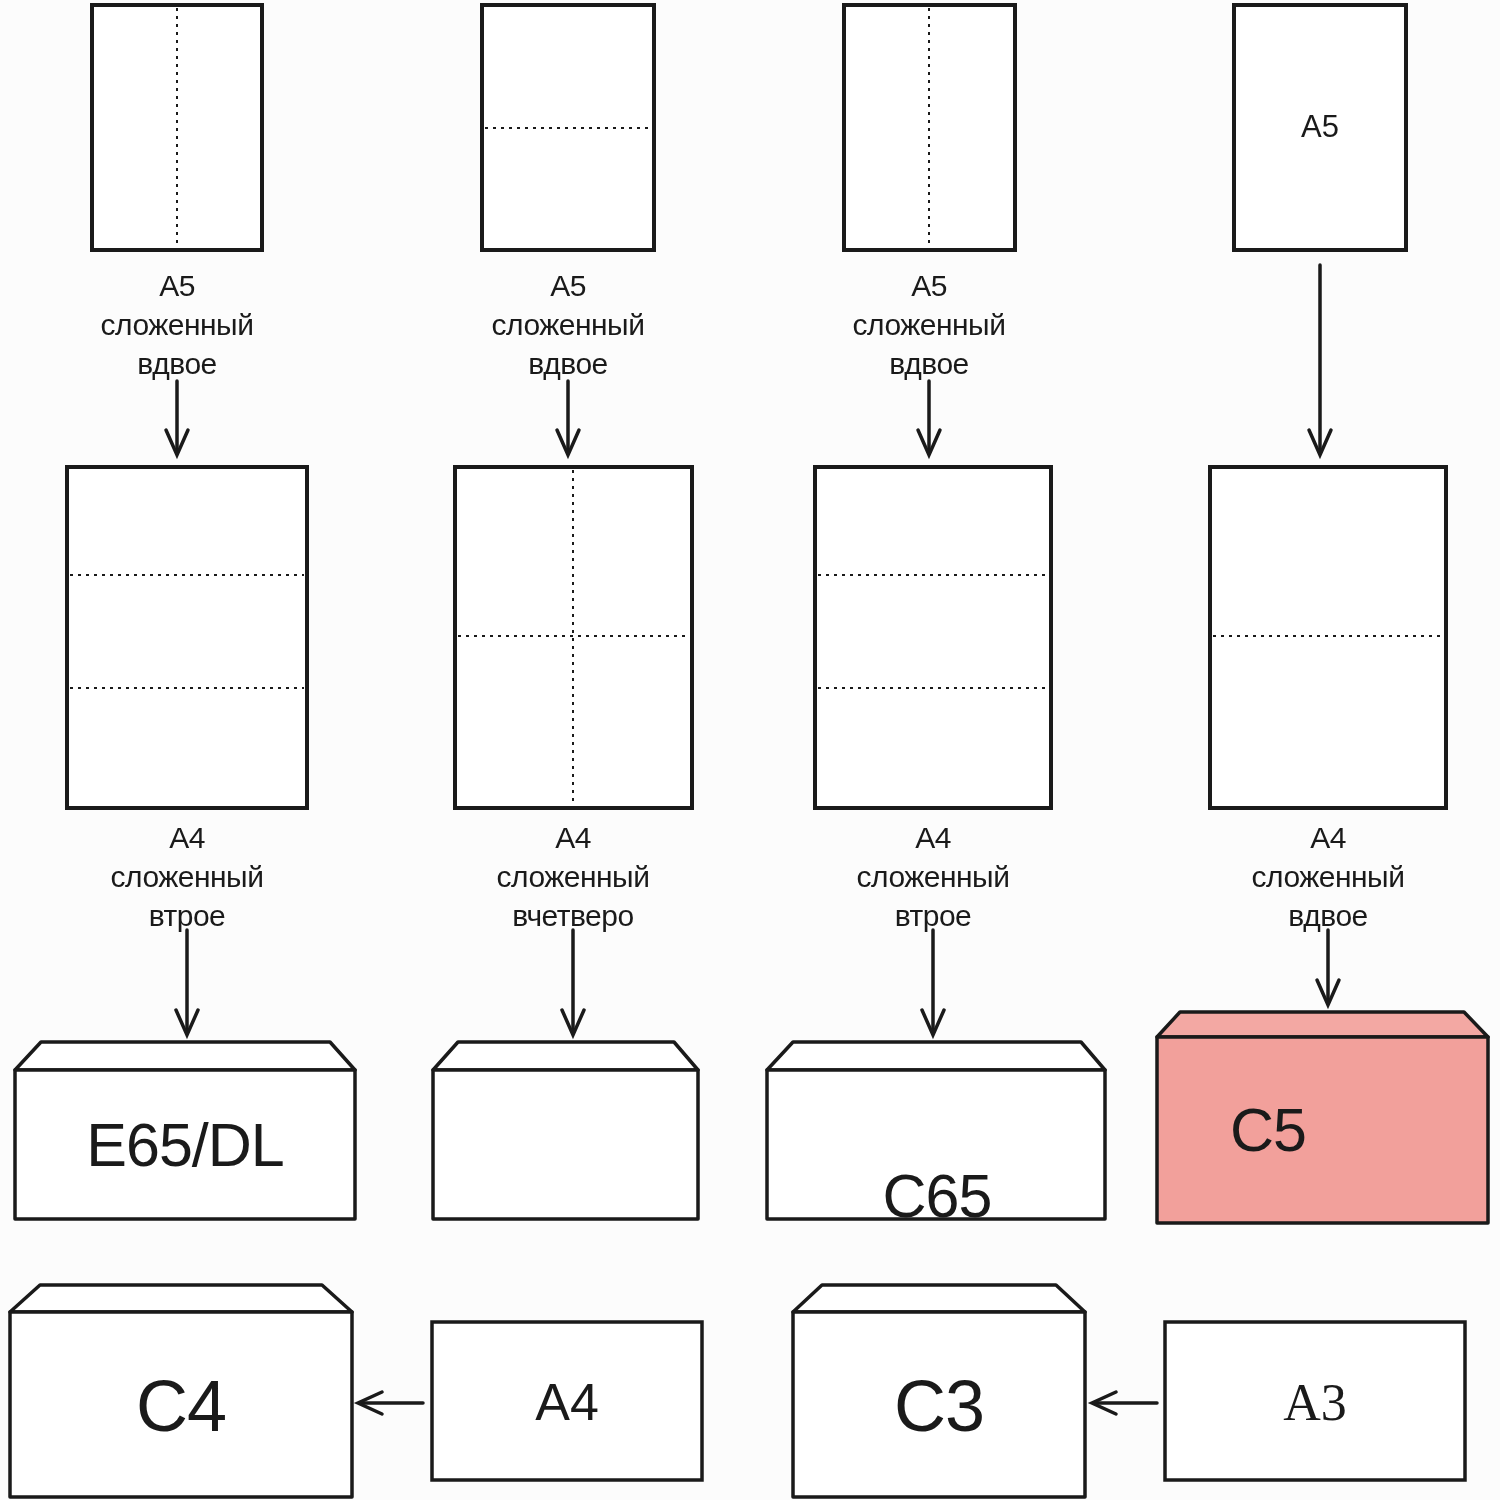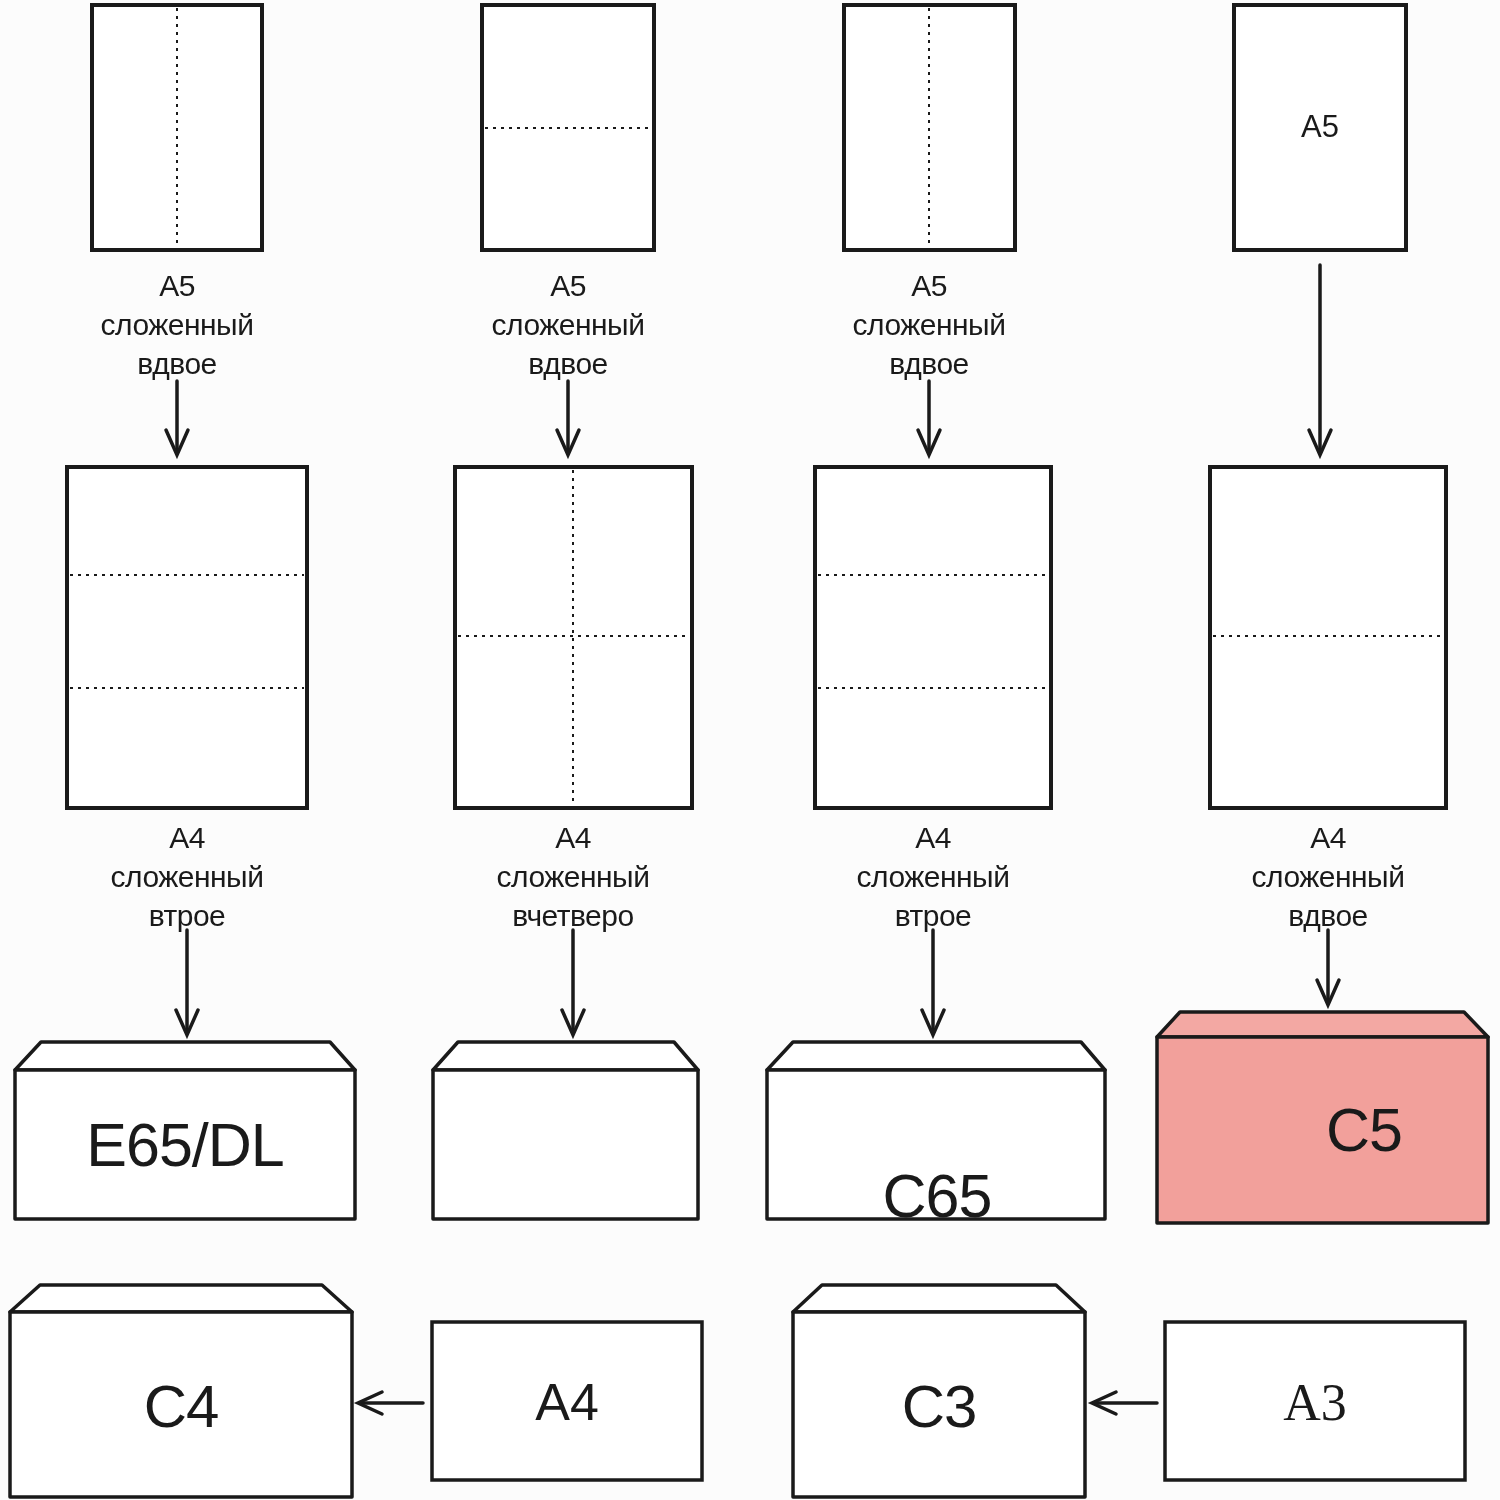--- a/index.html
+++ b/index.html
@@ -41,21 +41,21 @@
     color: var(--ink);
   }
   .lbl {
     position: absolute;
     transform: translate(-50%, -50%);
     white-space: nowrap;
     color: var(--ink);
   }
   .lbl-paper-small { font-size: 31px; }
   .lbl-env   { font-size: 61px; letter-spacing: -1px; }
-  .lbl-env-big { font-size: 60px; letter-spacing: -1px; }
+  .lbl-env-big { font-size: 72px; letter-spacing: -1px; }
   .lbl-paper-big { font-size: 52px; }
 </style>
 </head>
 <body>
 
 <div class="stage">
 
   <svg class="shapes" viewBox="0 0 1500 1500">
 
     <rect class="paper" x="92" y="5" width="170" height="245"></rect>
@@ -189,20 +189,20 @@
     <div>втрое</div>
   </div>
   <div class="caption" style="left:1328px; top:818px;">
     <div>А4</div>
     <div>сложенный</div>
     <div>вдвое</div>
   </div>
 
   <div class="lbl lbl-env" style="left:185px; top:1145px;">E65/DL</div>
   <div class="lbl lbl-env" style="left:937px; top:1196px;">C65</div>
-  <div class="lbl lbl-env" style="left:1364px; top:1130px;">C5</div>
+  <div class="lbl lbl-env" style="left:1268px; top:1130px;">C5</div>
 
   <div class="lbl lbl-env-big" style="left:181px; top:1406px;">C4</div>
   <div class="lbl lbl-paper-big" style="left:567px; top:1402px;">А4</div>
   <div class="lbl lbl-env-big" style="left:939px; top:1406px;">C3</div>
   <div class="lbl lbl-paper-big" style="left:1315px; top:1402px;font-family:Liberation Serif, serif;">А3</div>
 
 </div>
 
 </body></html>

